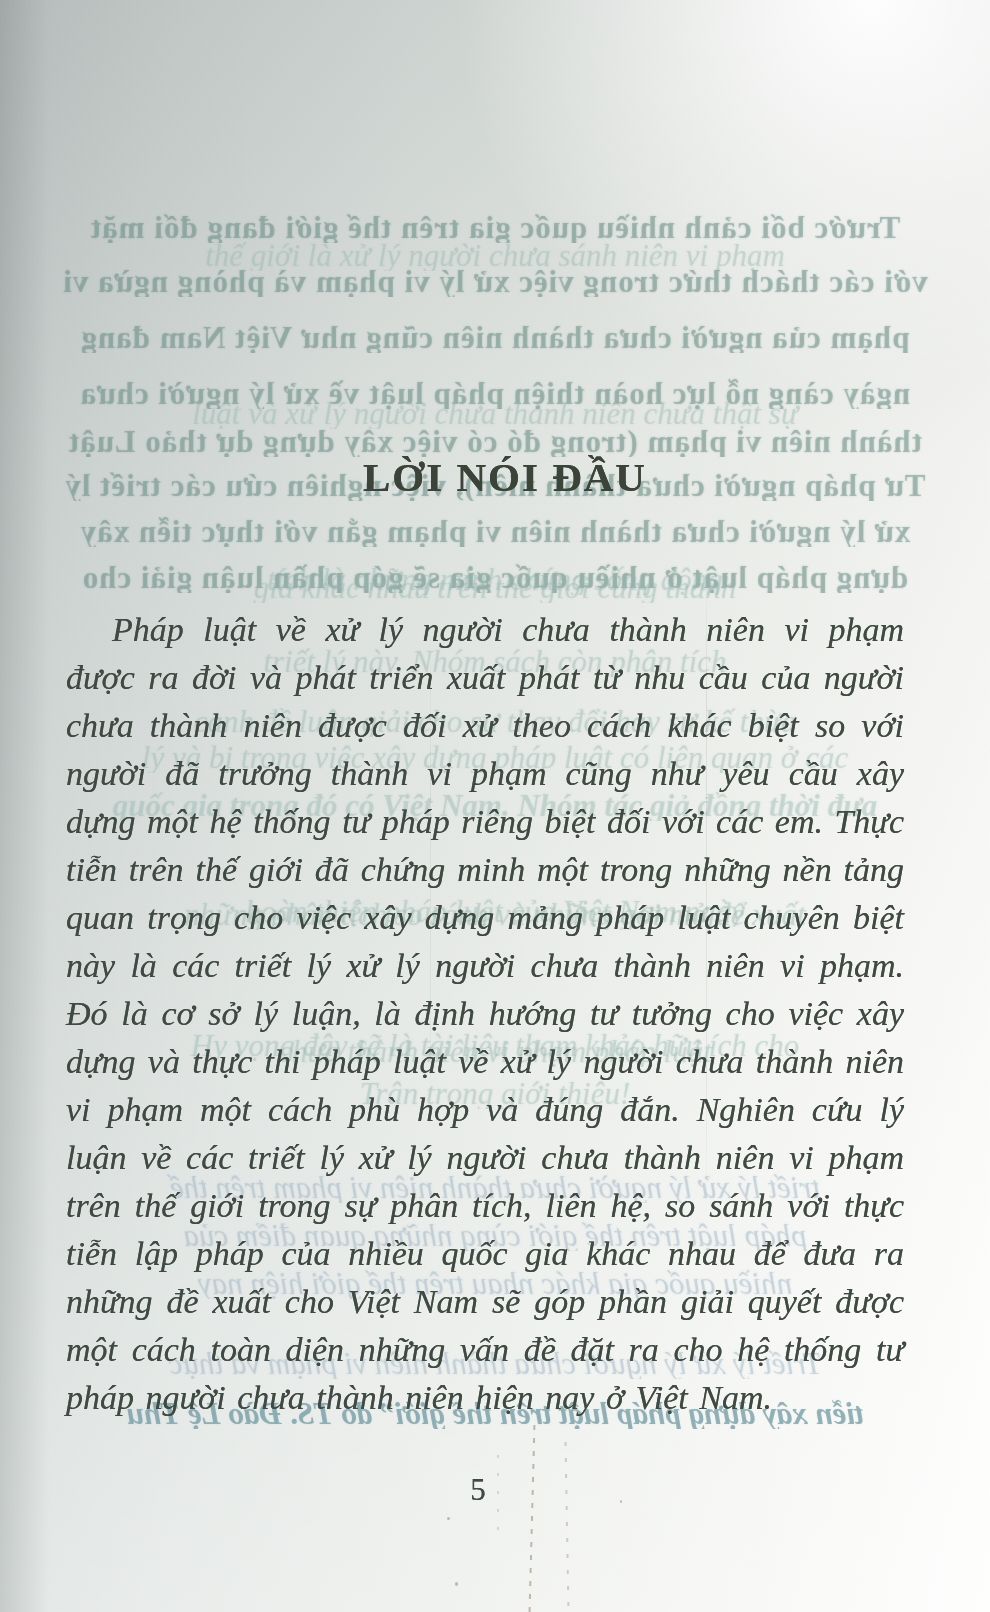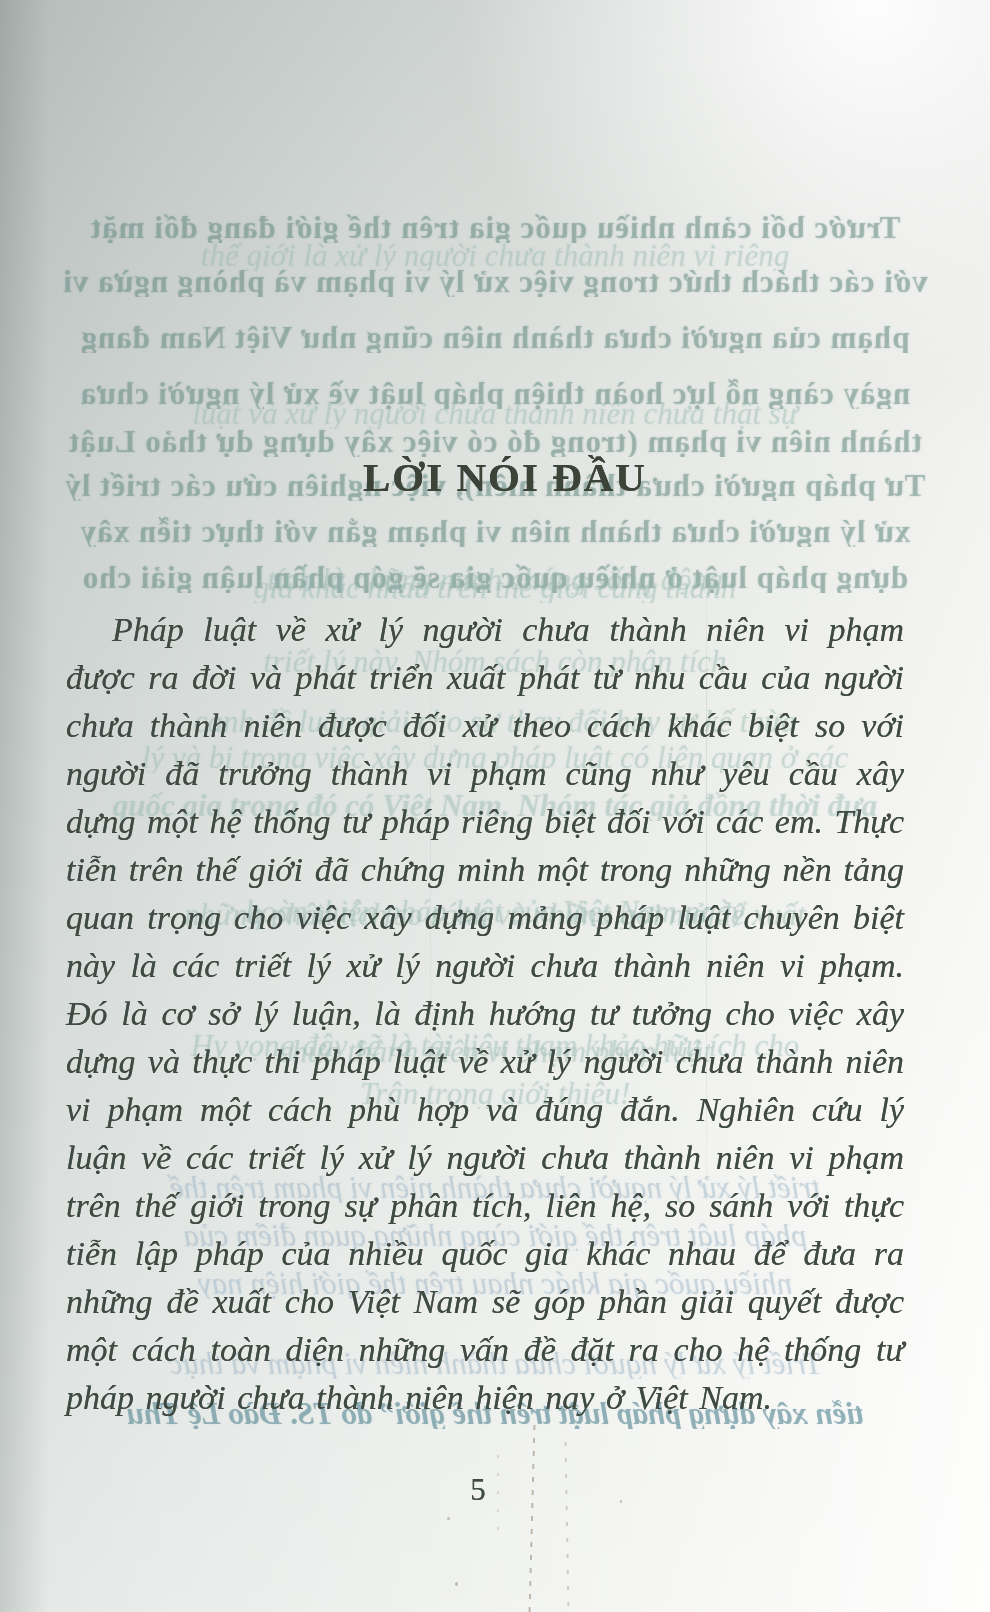--- a/index.html
+++ b/index.html
@@ -82,21 +82,21 @@
   .speck.p2{left:620px;top:1500px;width:2px;height:3px;}
   .speck.p3{left:447px;top:1517px;width:3px;height:3px;}
 </style>
 </head>
 <body>
 
 <div class="page">
 
   <div>
       <div class="ghost g-strong" style="top: 212px;">Trước bối cảnh nhiều quốc gia trên thế giới đang đối mặt</div>
-      <div class="ghost g-faint" style="top: 240px;">thế giới là xử lý người chưa thành niên vi riêng</div>
+      <div class="ghost g-faint" style="top: 240px;">thế giới là xử lý người chưa sánh niên vi phạm</div>
       <div class="ghost g-strong" style="top: 266px;">với các thách thức trong việc xử lý vi phạm và phòng ngừa vi</div>
       <div class="ghost g-strong" style="top: 322px;">phạm của người chưa thành niên cũng như Việt Nam đang</div>
       <div class="ghost g-strong" style="top: 378px;">ngày càng nỗ lực hoàn thiện pháp luật về xử lý người chưa</div>
       <div class="ghost g-faint" style="top: 398px;">luật và xử lý người chưa thành niên chưa thật sự</div>
       <div class="ghost g-strong" style="top: 426px;">thành niên vi phạm (trong đó có việc xây dựng dự thảo Luật</div>
       <div class="ghost g-strong" style="top: 470px;">Tư pháp người chưa thành niên), việc nghiên cứu các triết lý</div>
       <div class="ghost g-strong" style="top: 516px;">xử lý người chưa thành niên vi phạm gắn với thực tiễn xây</div>
       <div class="ghost g-strong" style="top: 562px;">dựng pháp luật ở nhiều quốc gia sẽ góp phần luận giải cho</div>
       <div class="ghost g-faint" style="top: 572px;">gia khác nhau trên thế giới cùng thành</div>
       <div class="ghost g-faint" style="top: 564px;">tích là những minh chứng sống động</div>

